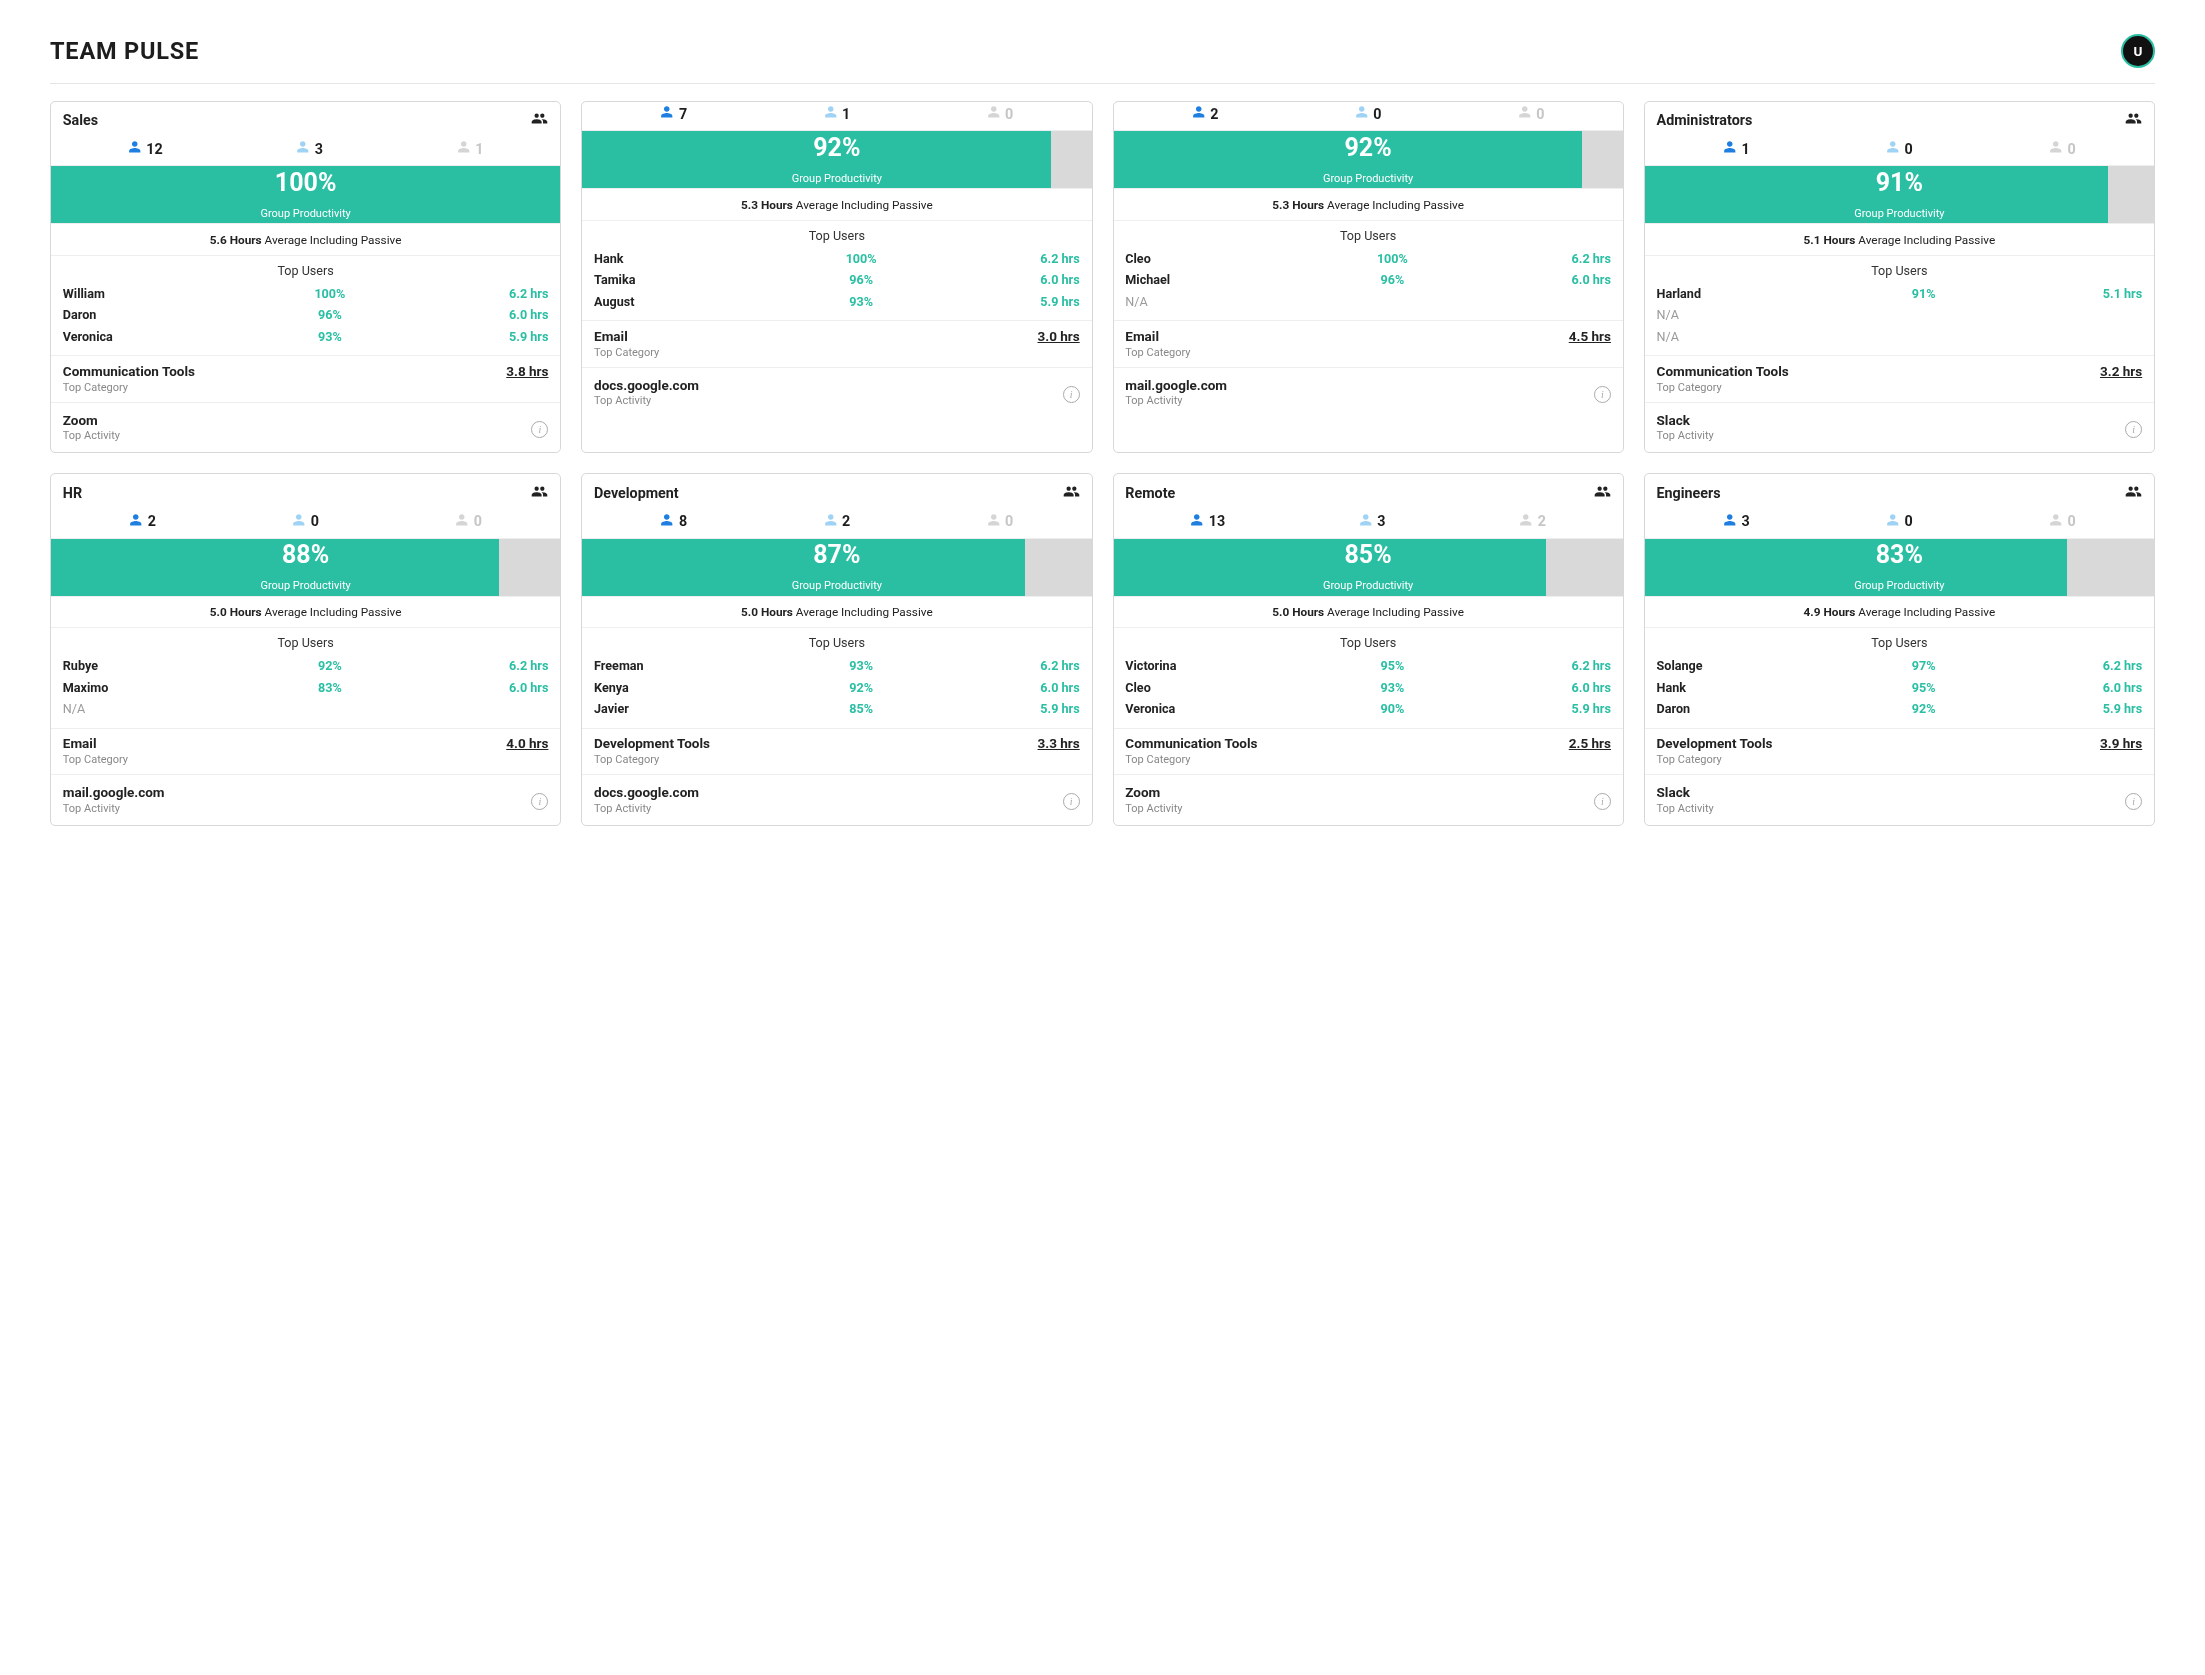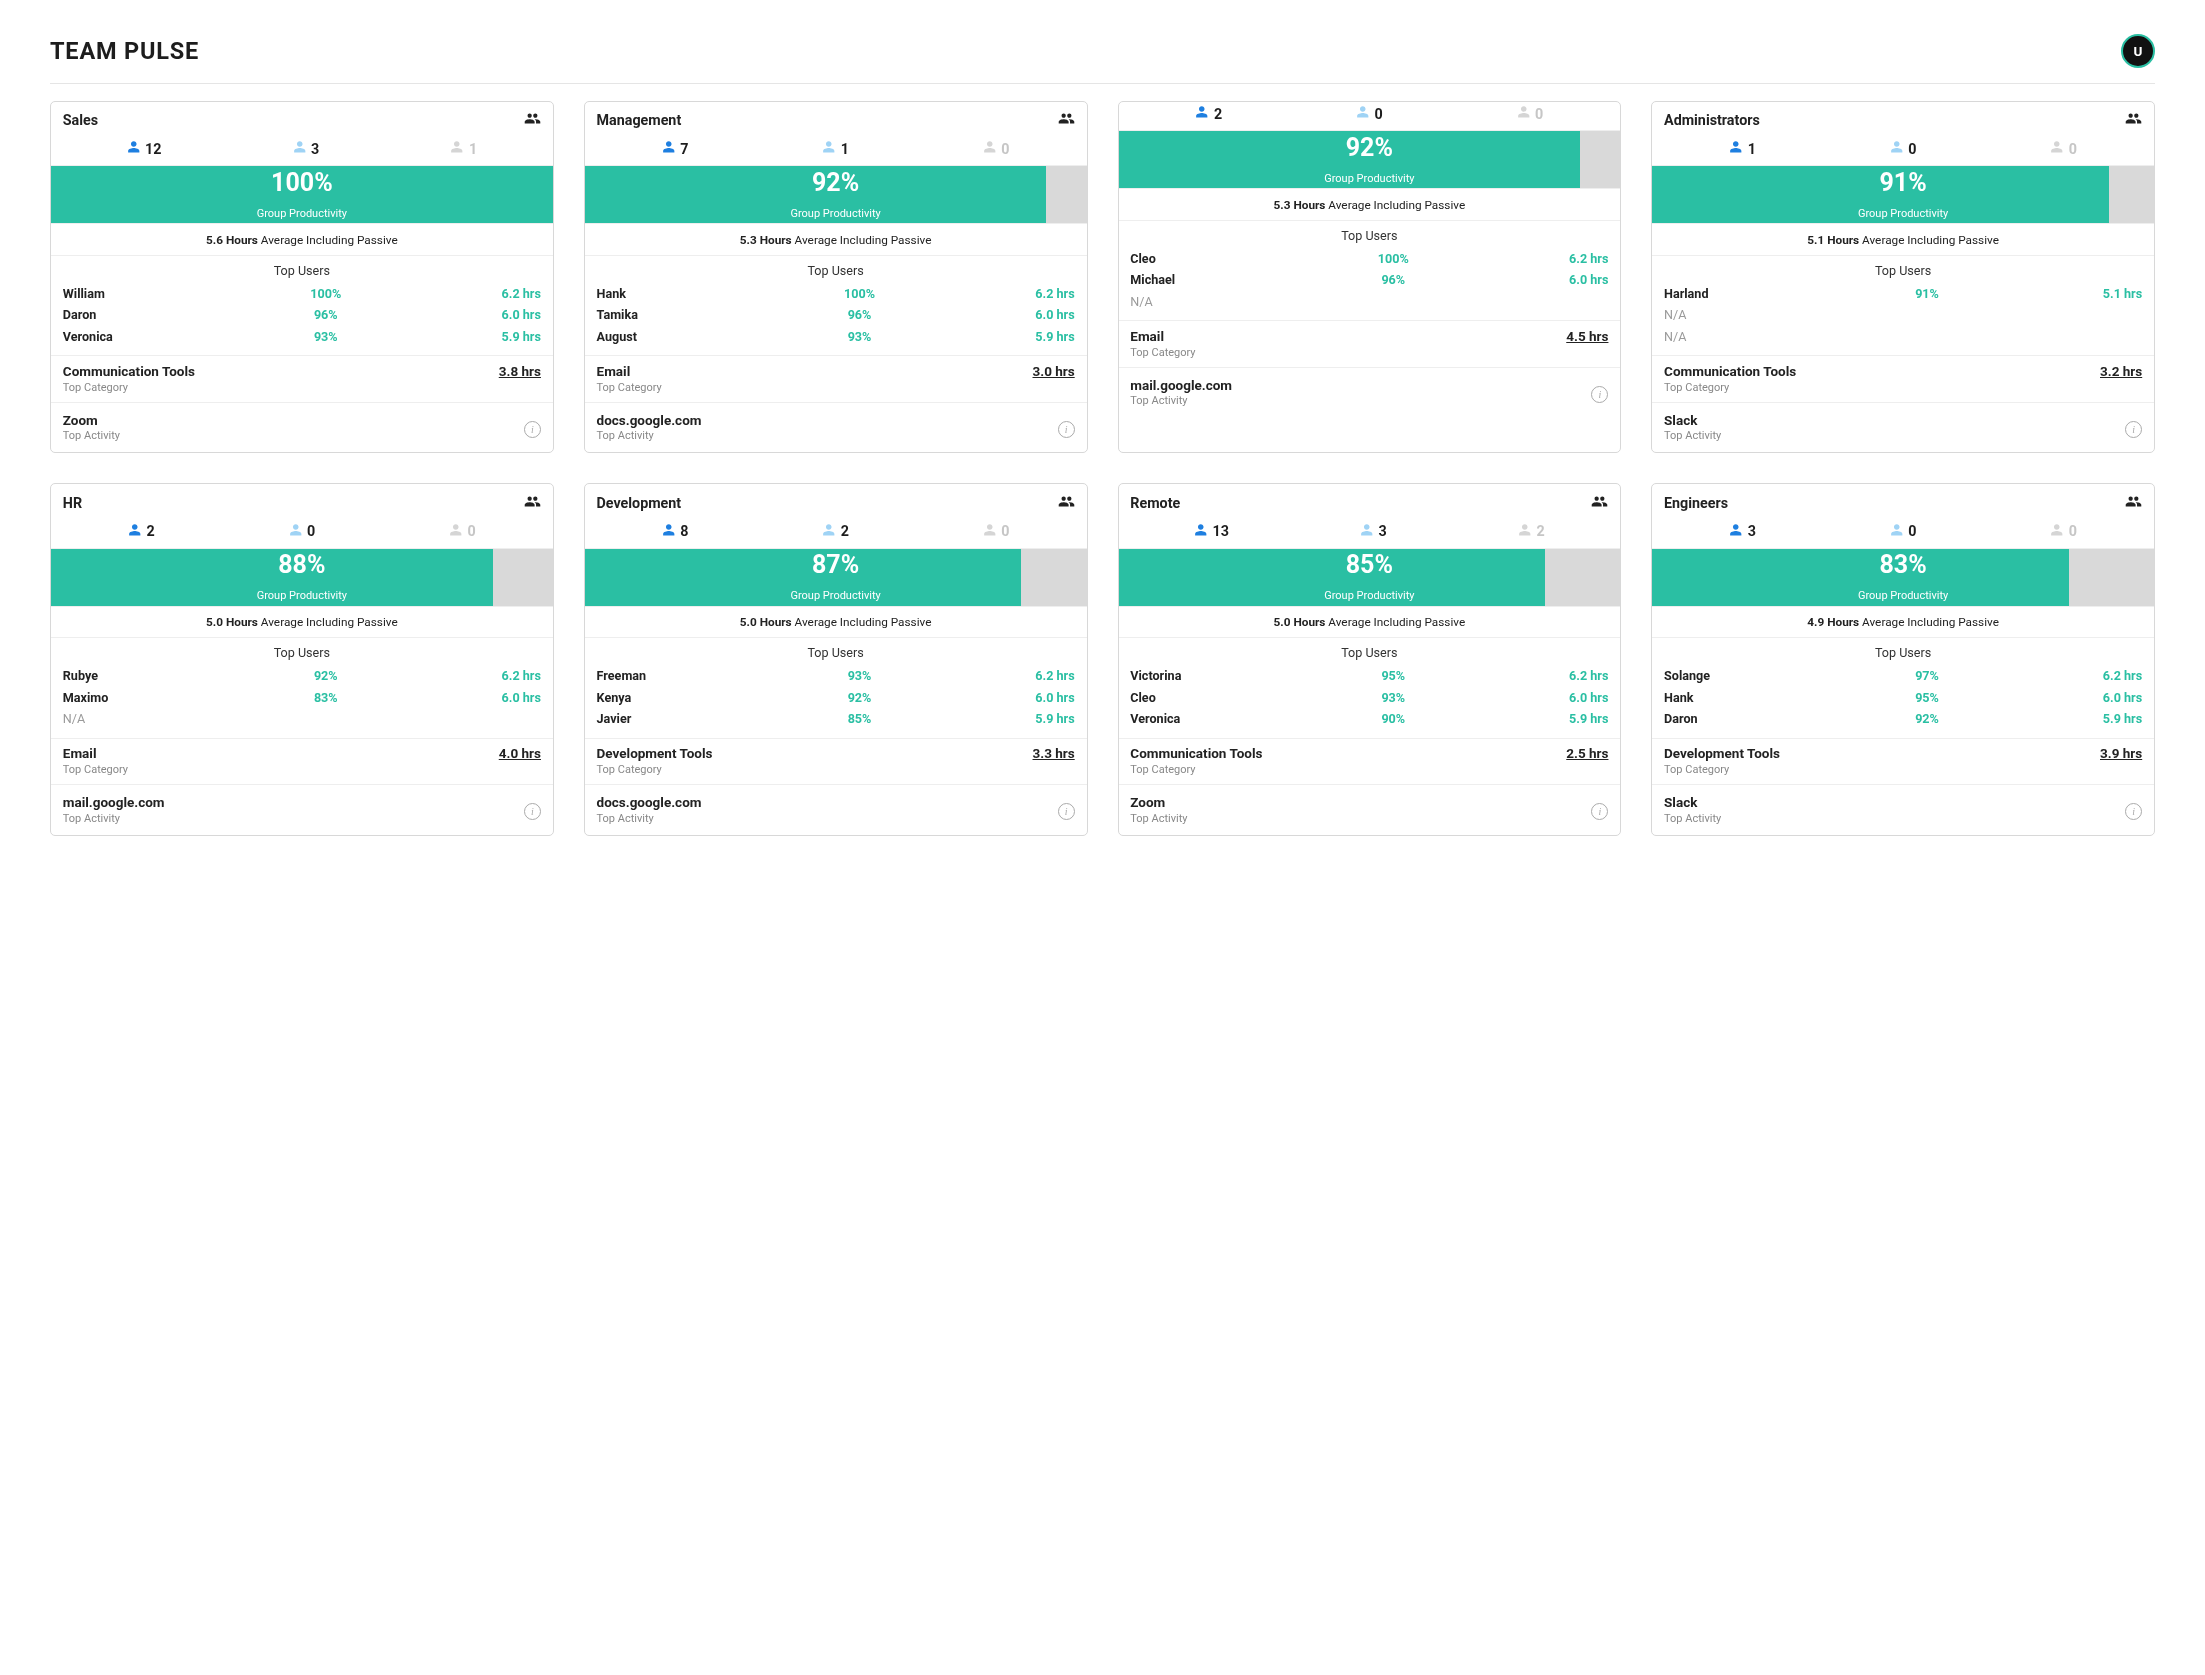--- a/index.html
+++ b/index.html
@@ -30,21 +30,21 @@
     border: 2.5px solid #2abfa3;
     background: #111;
     color: #fff;
     display: flex; align-items: center; justify-content: center;
     font-weight: 700;
     font-size: 13.5px;
   }
   .grid {
     display: grid;
     grid-template-columns: repeat(4, 1fr);
-    gap: 30px;
+    gap: 20px;
   }
   .card {
     border: 0.8px solid #d8d8d8;
     border-radius: 5px;
     background: #fff;
     overflow: hidden;
     display: flex;
     flex-direction: column;
   }
   .card-head {
@@ -198,26 +198,20 @@
         <div class="meta-row">
           <div class="meta-left">
             <div class="meta-title">Zoom</div>
             <div class="meta-sub">Top Activity</div>
           </div>
           <div class="info-icon">i</div>
         </div>
       </div>
     </div>
     <div class="card">
-      <div class="card-head">
-        <div class="card-title">Management</div>
-        <div class="group-icon"><svg viewBox="0 0 24 24" width="17" height="17" fill="#222">
-            <path d="M16 11c1.66 0 2.99-1.34 2.99-3S17.66 5 16 5s-3 1.34-3 3 1.34 3 3 3zm-8 0c1.66 0 2.99-1.34 2.99-3S9.66 5 8 5 5 6.34 5 8s1.34 3 3 3zm0 2c-2.33 0-7 1.17-7 3.5V19h14v-2.5C15 14.17 10.33 13 8 13zm8 0c-.29 0-.62.02-.97.05 1.16.84 1.97 1.97 1.97 3.45V19h6v-2.5c0-2.33-4.67-3.5-7-3.5z"></path>
-          </svg></div>
-      </div>
       <div class="counts">
         <div class="count c-active">
           <span><svg viewBox="0 0 24 24">
               <path d="M12 12c2.76 0 5-2.24 5-5s-2.24-5-5-5-5 2.24-5 5 2.24 5 5 5zm0 2c-3.33 0-10 1.67-10 5v3h20v-3c0-3.33-6.67-5-10-5z"></path>
             </svg></span>
           <span>7</span>
         </div>
         <div class="count c-idle">
           <span><svg viewBox="0 0 24 24">
               <path d="M12 12c2.76 0 5-2.24 5-5s-2.24-5-5-5-5 2.24-5 5 2.24 5 5 5zm0 2c-3.33 0-10 1.67-10 5v3h20v-3c0-3.33-6.67-5-10-5z"></path>

